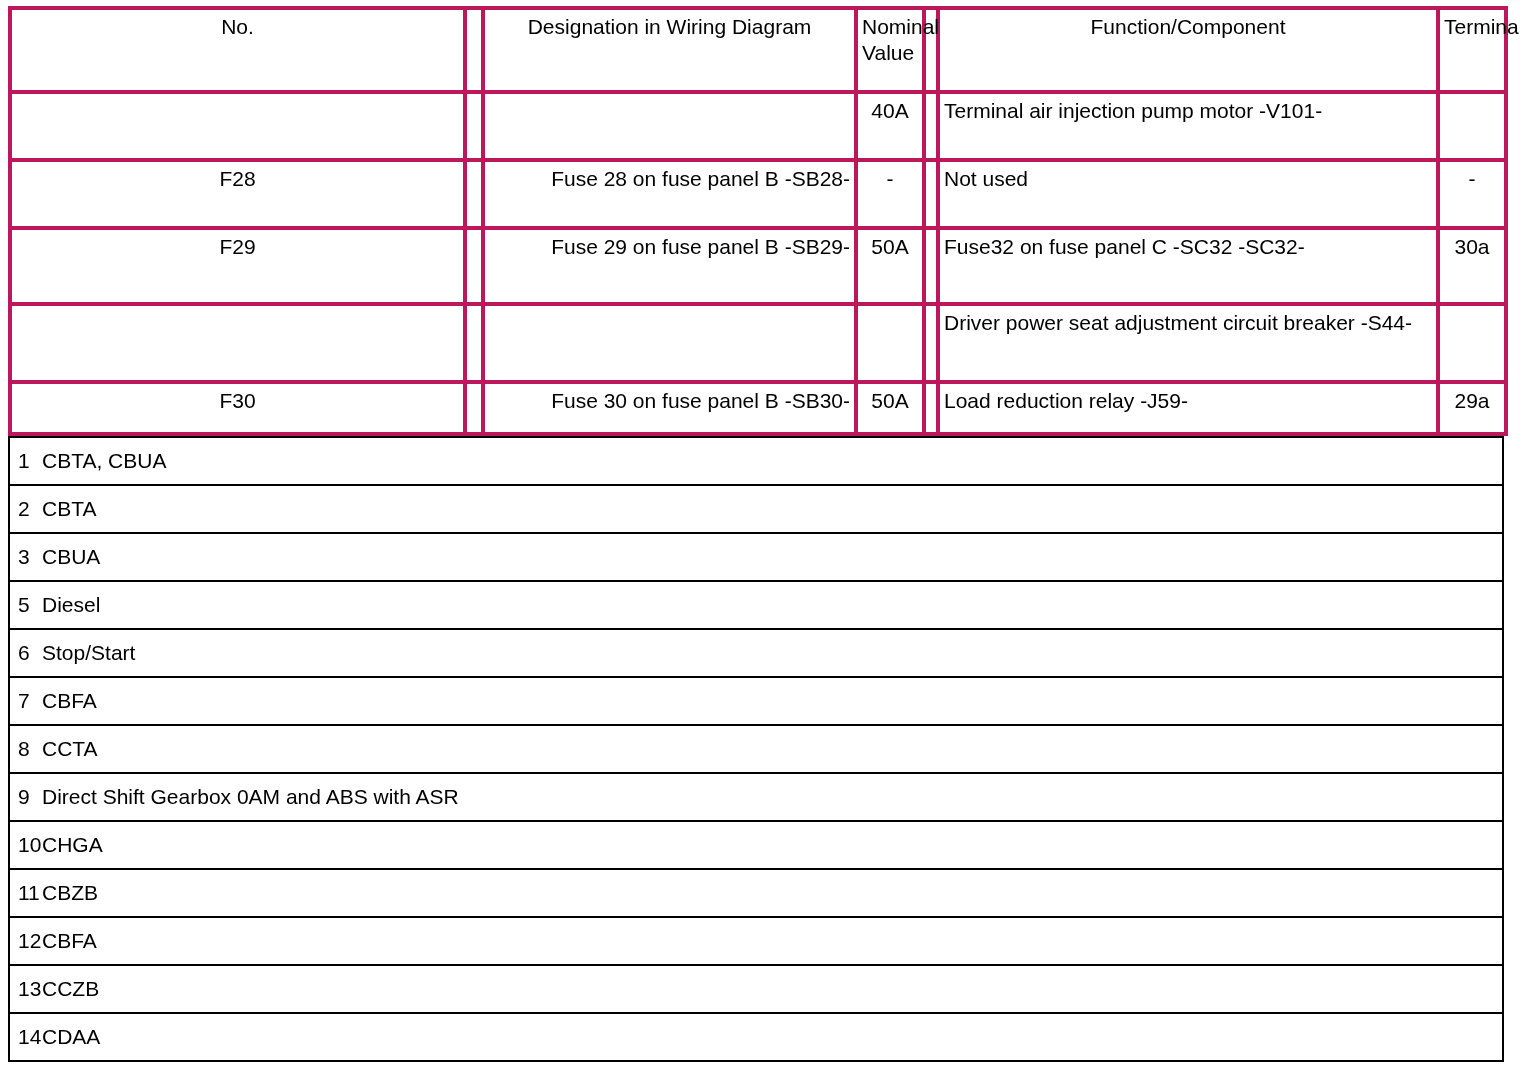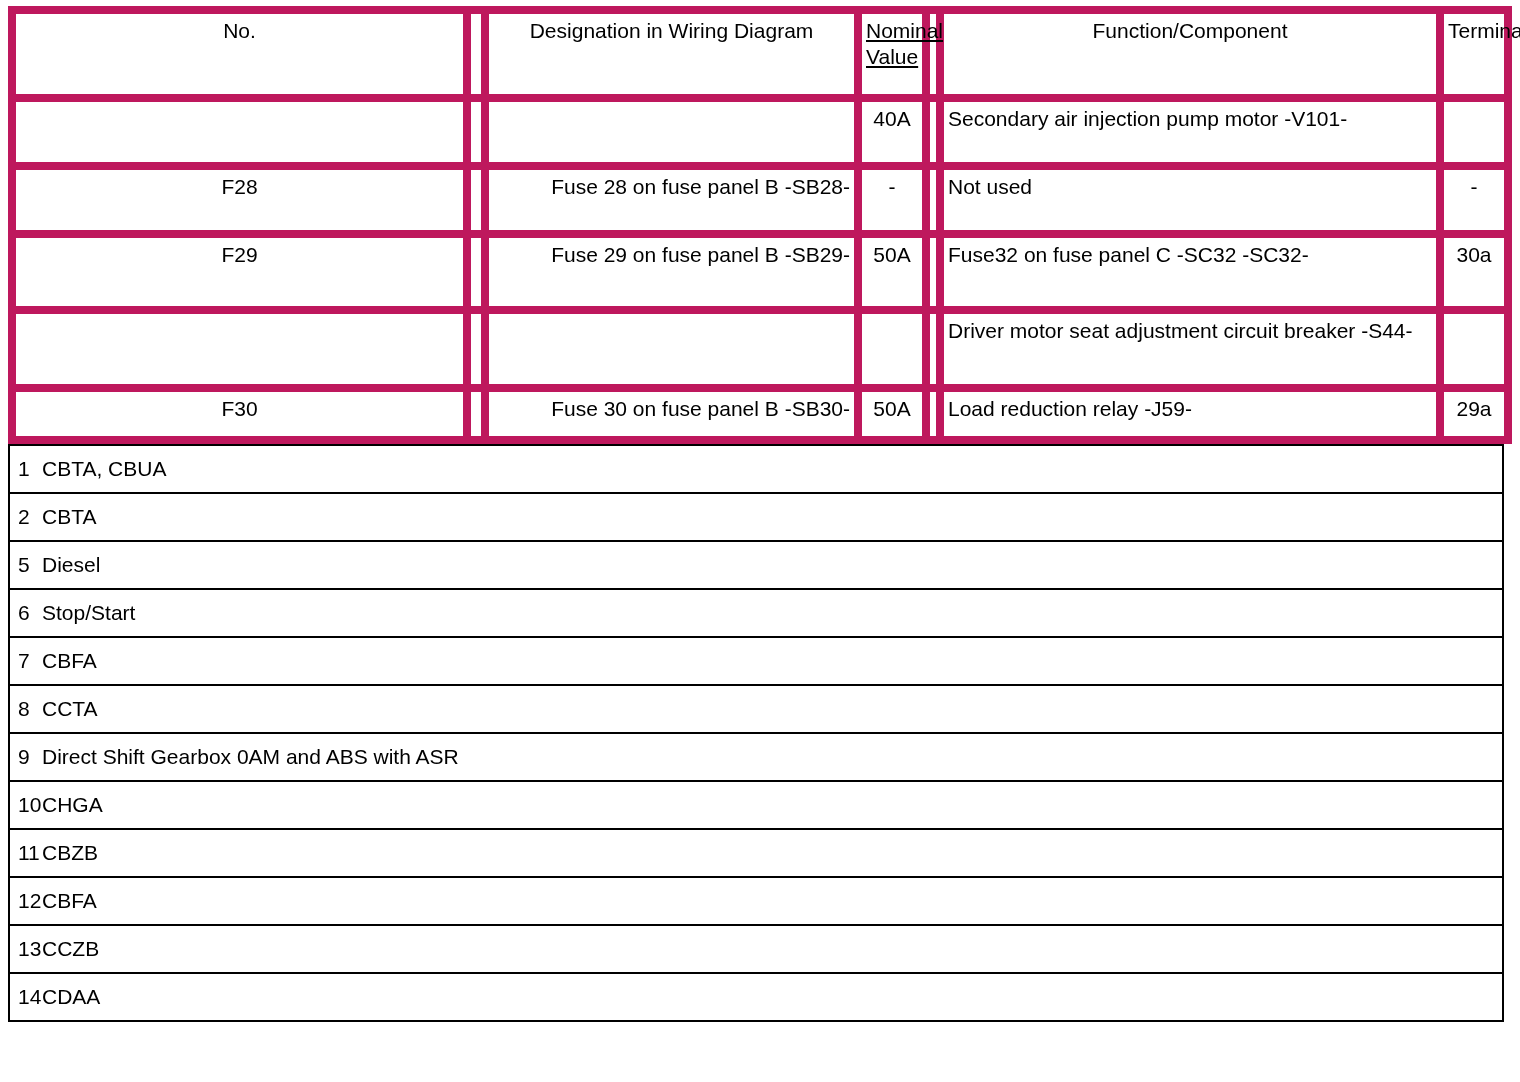--- a/index.html
+++ b/index.html
@@ -19,21 +19,21 @@
     padding: 6px 8px 0 8px;
   }
   table.fuse-table {
     border-collapse: collapse;
     table-layout: fixed;
     width: 1496px;
     margin: 0;
   }
   table.fuse-table td,
   table.fuse-table th {
-    border: 8px solid #be185d;
+    border: 4px solid #be185d;
     padding: 4px;
     vertical-align: top;
     font-weight: normal;
     font-size: 21px;
     line-height: 26px;
   }
   
   col.c-no     { width: 455px; }
   col.c-gap1   { width: 18px;  }
   col.c-desig  { width: 373px; }
@@ -50,21 +50,20 @@
     height: 72px;
     vertical-align: middle;
   }
   .hdr-small {
     font-size: 13px;
     font-weight: bold;
     text-align: left;
     vertical-align: top;
     padding: 3px 2px 0 3px;
     line-height: 15px;
-    text-decoration: underline;
   }
   .hdr-term {
     font-size: 13px;
     font-weight: bold;
     text-align: left;
     vertical-align: top;
     padding: 3px 2px 0 3px;
     line-height: 15px;
     margin-top: 12px;
   }
@@ -141,21 +140,21 @@
         <th class="hdr-term">Terminal</th>
       </tr>
     </thead>
     <tbody>
       <tr class="r-h1">
         <td class="cell-center"></td>
         <td class="blank-cell"></td>
         <td class="cell-right"></td>
         <td class="cell-nom">40A</td>
         <td class="blank-cell"></td>
-        <td class="cell-left">Secondary air injection pump motor -V101-</td>
+        <td class="cell-left">Terminal air injection pump motor -V101-</td>
         <td class="cell-center"></td>
       </tr>
       <tr class="r-h2">
         <td class="cell-center">F28</td>
         <td class="blank-cell"></td>
         <td class="cell-right">Fuse 28 on fuse panel B -SB28-</td>
         <td class="cell-nom">-</td>
         <td class="blank-cell"></td>
         <td class="cell-left">Not used</td>
         <td class="cell-center">-</td>
@@ -168,21 +167,21 @@
         <td class="blank-cell"></td>
         <td class="cell-left">Fuse32 on fuse panel C -SC32 -SC32-</td>
         <td class="cell-center">30a</td>
       </tr>
       <tr class="r-h4">
         <td class="cell-center"></td>
         <td class="blank-cell"></td>
         <td class="cell-right"></td>
         <td class="cell-nom"></td>
         <td class="blank-cell"></td>
-        <td class="cell-left">Driver motor seat adjustment circuit breaker -S44-</td>
+        <td class="cell-left">Driver power seat adjustment circuit breaker -S44-</td>
         <td class="cell-center"></td>
       </tr>
       <tr class="r-h5">
         <td class="cell-center">F30</td>
         <td class="blank-cell"></td>
         <td class="cell-right">Fuse 30 on fuse panel B -SB30-</td>
         <td class="cell-nom">50A</td>
         <td class="blank-cell"></td>
         <td class="cell-left">Load reduction relay -J59-</td>
         <td class="cell-center">29a</td>
@@ -192,20 +191,23 @@
 
   <table class="notes-table">
     <tbody>
       <tr>
         <td><span class="note-num">1</span><span>CBTA, CBUA</span></td>
       </tr>
       <tr>
         <td><span class="note-num">2</span><span>CBTA</span></td>
       </tr>
       <tr>
+        <td><span class="note-num">3</span><span>CBUA</span></td>
+      </tr>
+      <tr>
         <td><span class="note-num">5</span><span>Diesel</span></td>
       </tr>
       <tr>
         <td><span class="note-num">6</span><span>Stop/Start</span></td>
       </tr>
       <tr>
         <td><span class="note-num">7</span><span>CBFA</span></td>
       </tr>
       <tr>
         <td><span class="note-num">8</span><span>CCTA</span></td>

